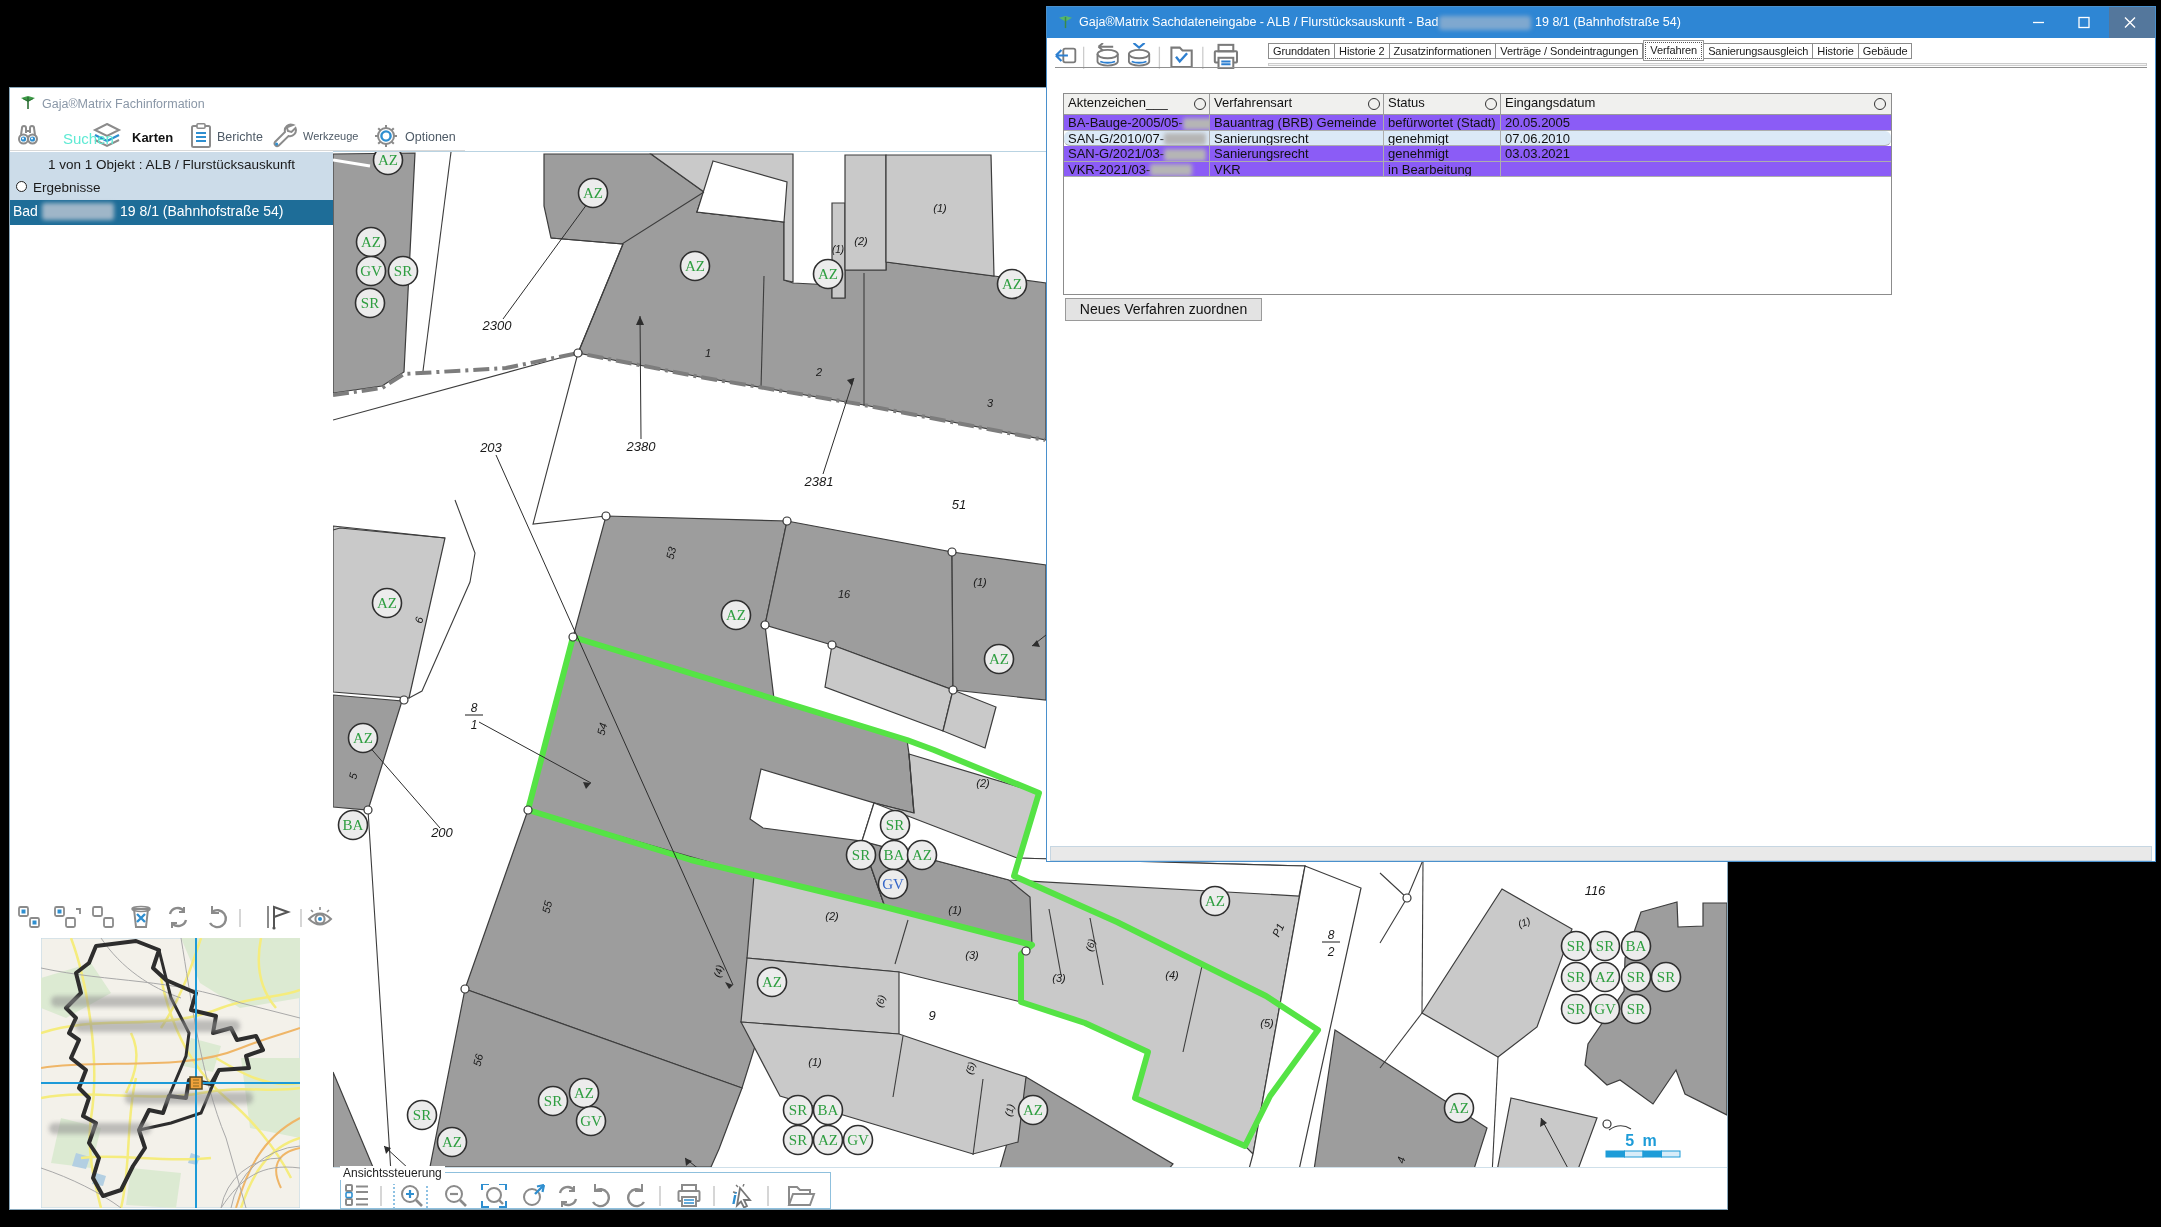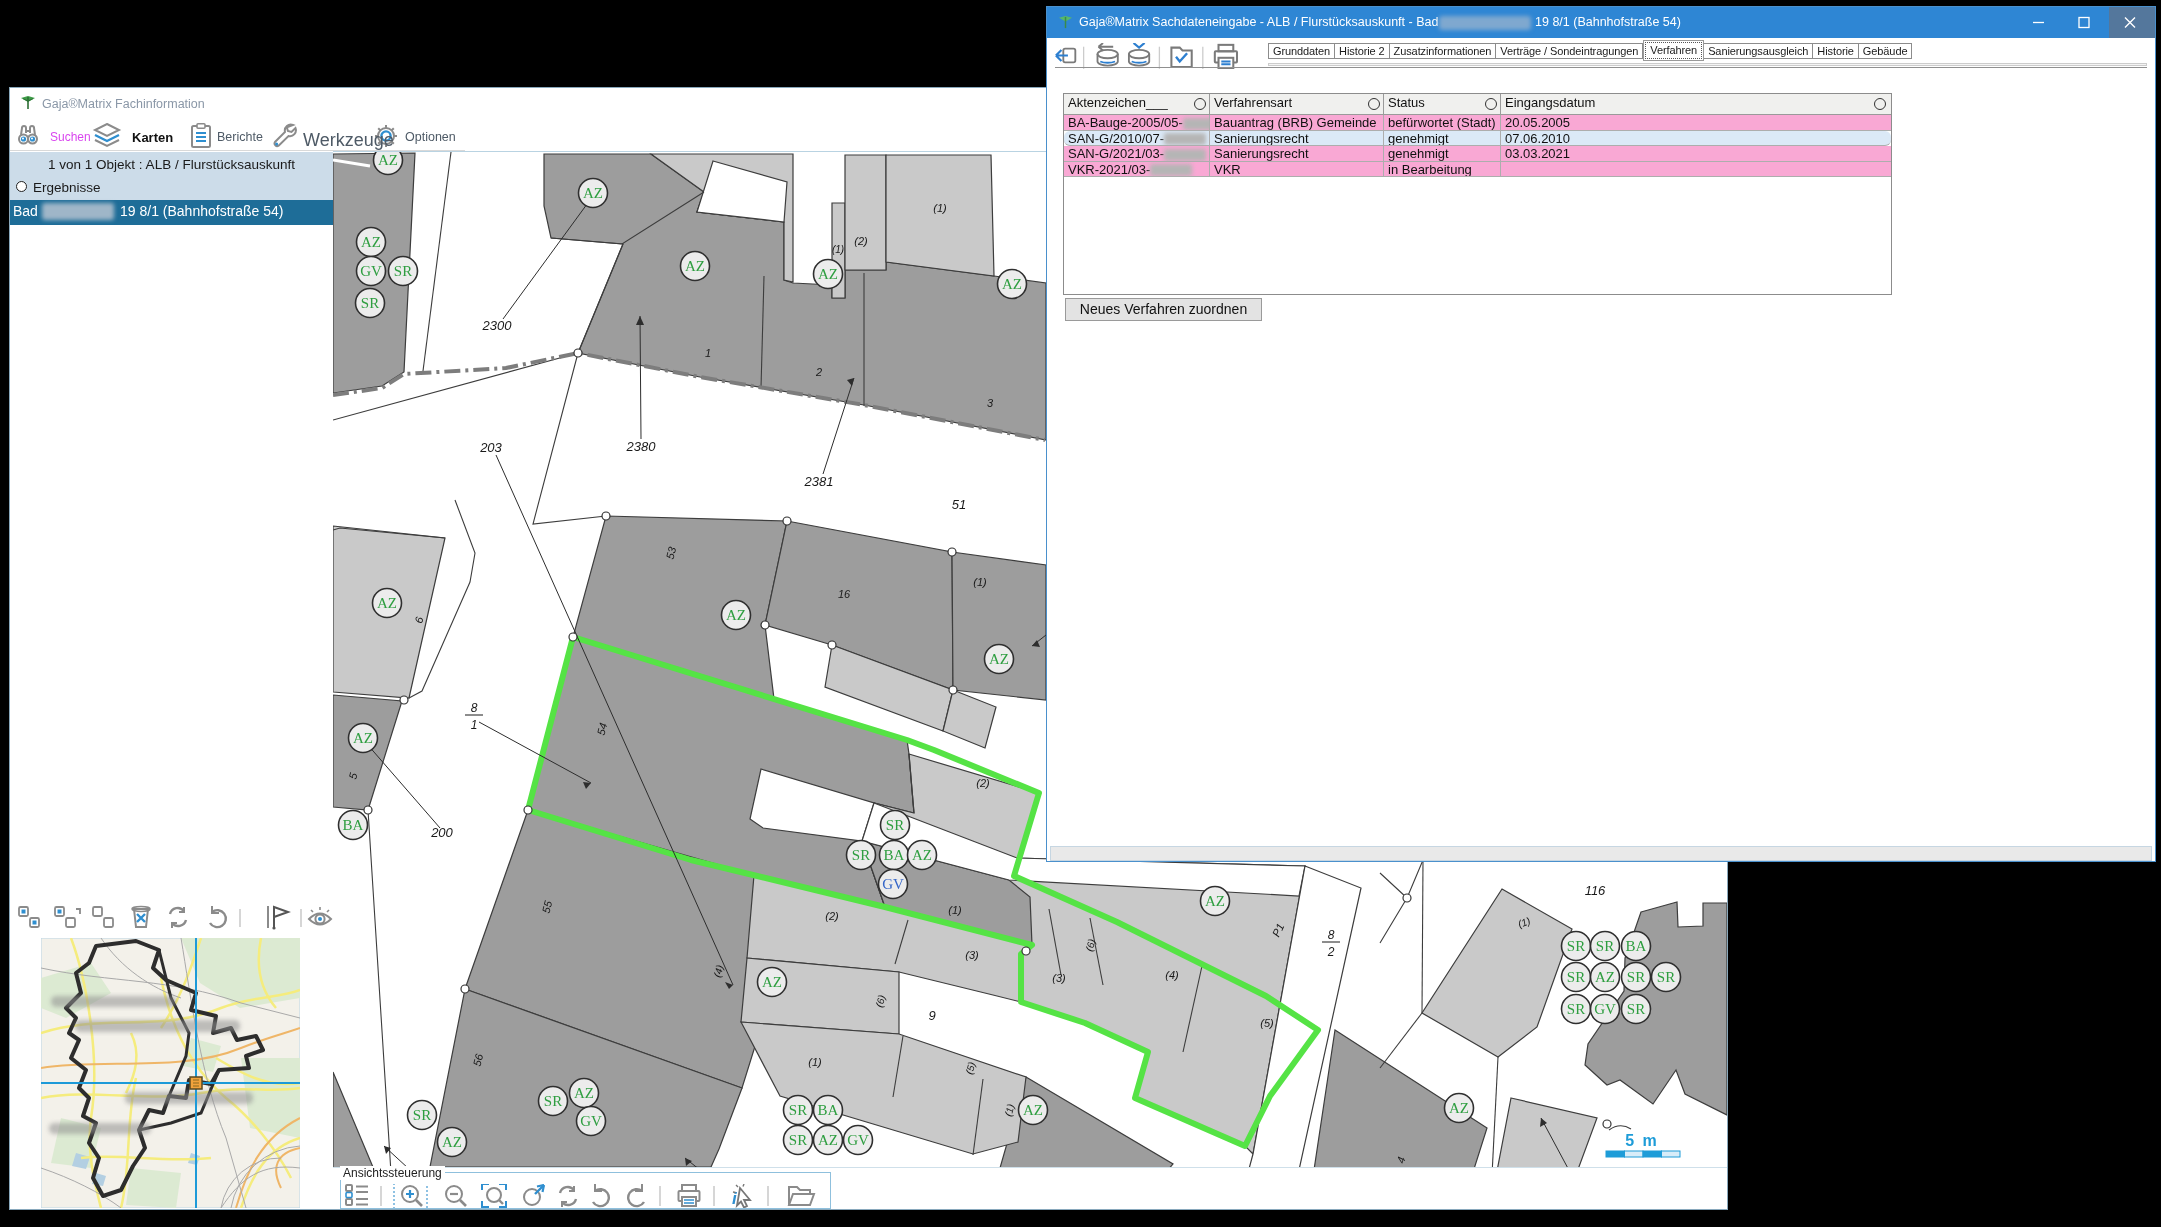--- a/index.html
+++ b/index.html
@@ -4,21 +4,21 @@
 <style>
   * { margin:0; padding:0; box-sizing:border-box; }
   html,body { width:2161px; height:1227px; background:#000; font-family:"Liberation Sans", sans-serif; overflow:hidden; position:relative; }
   .abs { position:absolute; }
   .tab { display:inline-block; height:16px; line-height:15px; padding:0 4px; border:1px solid #8c8c8c; border-left:none; background:#fff; margin-top:3px; vertical-align:top; }
   #tabs .tab:first-child { border-left:1px solid #8c8c8c; }
   .tab.active { height:21px; line-height:19px; margin-top:0; border:1px solid #999; position:relative; z-index:3; padding:0 6px; }
   .tab.active::after { content:""; position:absolute; left:1px; top:1px; right:1px; bottom:1px; border:1px dotted #555; }
   .hc { padding:1px 0 0 4px; border-right:1px solid #9a9a9a; overflow:hidden; white-space:nowrap; }
   .hc:last-child { border-right:none; }
-  .tr { display:flex; height:15.5px; line-height:15px; border-bottom:1px solid #adadad; background:#f9a8d4; }
+  .tr { display:flex; height:15.5px; line-height:15px; border-bottom:1px solid #adadad; background:#8b5cf6; }
   .tr.alt { background:#dbe9f7;border-radius:6px; }
   .tc { padding:0 0 0 4px; border-right:1px solid #adadad; overflow:hidden; white-space:nowrap; }
   .tc:last-child { border-right:none; }
   .blur1 { display:inline-block; width:42px; height:12px; background:#b5b5b5; border-radius:2px; filter:blur(2px); vertical-align:middle; }
 </style>
 </head>
 <body>
 
 <div class="abs" id="mainwin" style="left:9px; top:87px; width:1719px; height:1123px; background:#fff; border:1px solid #89a8bc;"></div>
 
@@ -61,24 +61,24 @@
   </g>
 
   <g transform="translate(358,0)">
     <g fill="none" stroke="#8b8b8b" stroke-width="2">
       <circle cx="12" cy="13" r="8"></circle>
       <path d="M12,2 v3 M12,21 v3 M1,13 h3 M20,13 h3 M4.2,5.2 l2.1,2.1 M17.7,18.7 l2.1,2.1 M4.2,20.8 l2.1,-2.1 M17.7,7.3 l2.1,-2.1"></path>
     </g>
     <circle cx="12" cy="13" r="4.6" fill="none" stroke="#2f8fd0" stroke-width="2.4"></circle>
   </g>
 </svg>
-<div class="abs" style="left:50px; top:130px; font-size:12px; color:#d946ef;">Suchen</div>
+<div class="abs" style="left:63px; top:130px; font-size:15px; color:#5eead4;">Suchen</div>
 <div class="abs" style="left:132px; top:130px; font-size:13px; color:#111; font-weight:bold;">Karten</div>
 <div class="abs" style="left:217px; top:130px; font-size:12.5px; color:#4e5a66;">Berichte</div>
-<div class="abs" style="left:303px; top:130px; font-size:18px; color:#4e5a66;text-align:center;">Werkzeuge</div>
+<div class="abs" style="left:303px; top:130px; font-size:11px; color:#4e5a66;text-align:center;">Werkzeuge</div>
 <div class="abs" style="left:405px; top:130px; font-size:12.5px; color:#4e5a66;">Optionen</div>
 <div class="abs" style="left:10px; top:150px; width:455px; height:1px; background:#d9d9d9;"></div>
 
 <div class="abs" style="left:10px; top:152px; width:323px; height:48px; background:#ccdce9;"></div>
 <div class="abs" style="left:10px; top:157px; width:323px; text-align:center; font-size:13.5px; color:#1a1a1a;">1 von 1 Objekt : ALB / Flurstücksauskunft</div>
 <div class="abs" style="left:16px; top:181px; width:11px; height:11px; border:1.3px solid #222; border-radius:50%; background:#fff;"></div>
 <div class="abs" style="left:33px; top:180px; font-size:13.5px; color:#1a1a1a;">Ergebnisse</div>
 <div class="abs" style="left:10px; top:200px; width:323px; height:25px; background:#1e6d98;"></div>
 <div class="abs" style="left:13px; top:203px; font-size:14px; color:#fff;">Bad</div>
 <div class="abs" style="left:42px; top:203px; width:72px; height:17px; background:#9fb6c8; border-radius:3px; filter:blur(2px);"></div>

